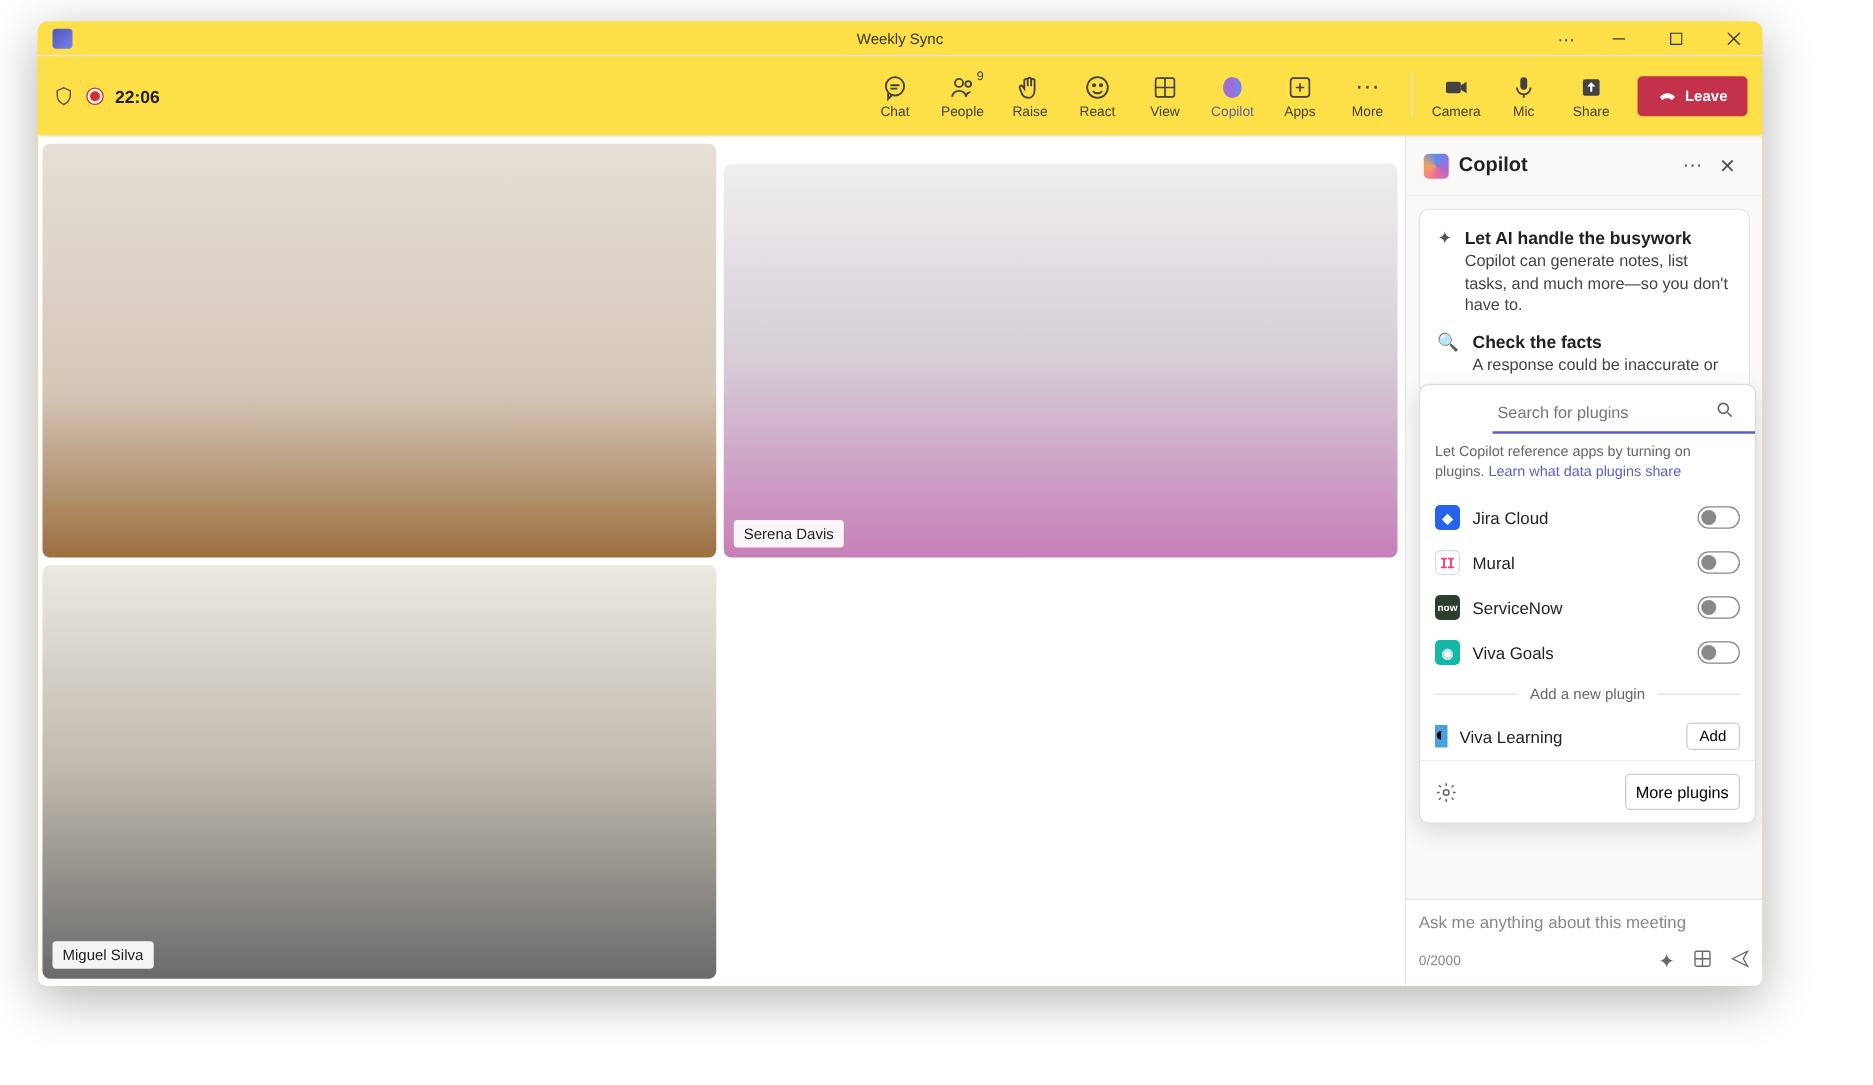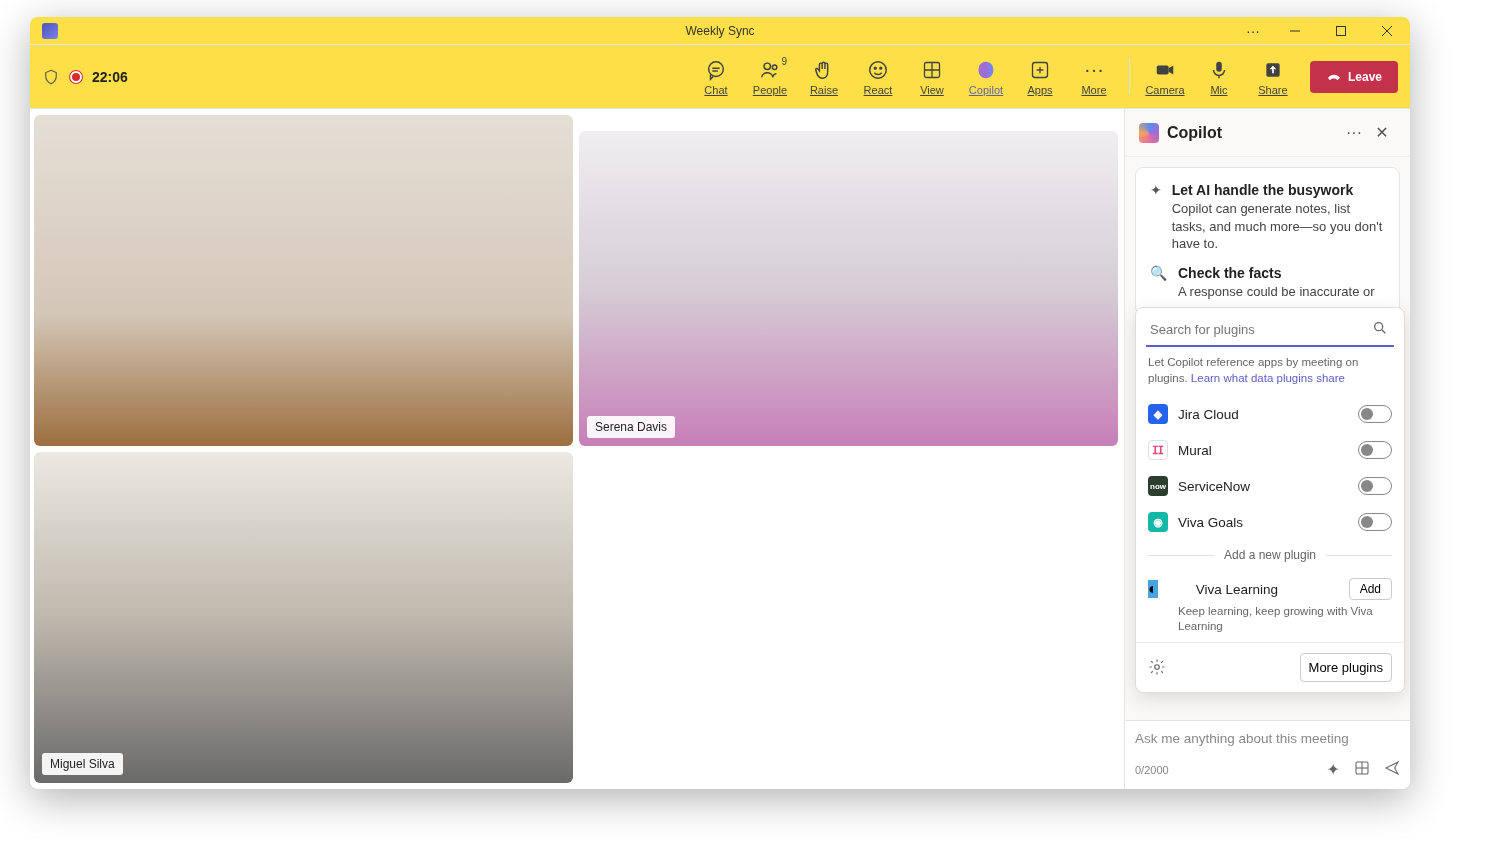--- a/index.html
+++ b/index.html
@@ -13,21 +13,21 @@
   .titlebar .more-dots { position: absolute; right: 150px; font-size: 14px; color: #333; cursor: pointer; }
   .toolbar { height: 64px; display: flex; align-items: center; padding: 0 12px; border-bottom: 1px solid #e5e5e5; }
   .toolbar-left { display: flex; align-items: center; gap: 10px; }
   .shield-icon svg { width: 18px; height: 18px; stroke: #555; fill: none; stroke-width: 1.5; }
   .rec-dot { width: 12px; height: 12px; border-radius: 50%; background: #d92c2c; border: 2px solid #fff; box-shadow: 0 0 0 1px #d92c2c; }
   .rec-time { font-size: 14px; font-weight: 600; color: #222; }
   .toolbar-center { margin-left: auto; display: flex; align-items: flex-start; }
   .tool-btn { display: flex; flex-direction: column; align-items: center; justify-content: center; width: 54px; cursor: pointer; color: #424242; position: relative; }
   .tool-btn.active { color: #6264a7; }
   .tool-btn .icon { height: 24px; display: flex; align-items: center; justify-content: center; font-size: 20px; }
-  .tool-btn .label { font-size: 11px; margin-top: 2px; text-decoration: underline; }
+  .tool-btn .label { font-size: 11px; margin-top: 2px; }
   .tool-btn .badge { position: absolute; top: -2px; right: 10px; font-size: 10px; }
   .vsep { width: 1px; height: 36px; background: #e0e0e0; margin: 0 8px; }
   .toolbar-right { display: flex; align-items: center; gap: 4px; }
   .leave-btn { background: #c4314b; color: #fff; border: none; border-radius: 4px; padding: 8px 16px; font-size: 12px; font-weight: 600; display: flex; align-items: center; gap: 6px; cursor: pointer; margin-left: 10px; }
   .content { flex: 1; display: flex; overflow: hidden; }
   .video-grid { flex: 1; display: grid; grid-template-columns: 1fr 1fr; grid-template-rows: 1fr 1fr; gap: 6px; padding: 6px 6px 6px 4px; background: #fff; }
   .video-tile { position: relative; background: #888; border-radius: 6px; overflow: hidden; }
   .video-tile .name-tag { position: absolute; left: 8px; bottom: 8px; background: rgba(255,255,255,0.92); color: #222; font-size: 12px; padding: 4px 8px; border-radius: 3px; }
   .tile1 { background: linear-gradient(180deg,#e6dfd6 0%, #d4c7b8 60%, #9c6f3f 100%); }
   .tile2 { background: linear-gradient(180deg,#cdd3d6 0%, #8a8f94 60%, #2a2d3a 100%); }
@@ -40,34 +40,34 @@
   .panel-header .spacer { flex: 1; }
   .panel-header .hbtn { width: 28px; height: 28px; display: flex; align-items: center; justify-content: center; color: #555; cursor: pointer; font-size: 16px; }
   .panel-body { flex: 1; overflow: hidden; position: relative; padding: 10px; }
   .info-card { background: #fff; border: 1px solid #e5e5e5; border-radius: 8px; padding: 14px; }
   .info-item { display: flex; gap: 10px; margin-bottom: 12px; }
   .info-item .ii-icon { width: 18px; color: #555; font-size: 14px; }
   .info-item .ii-title { font-weight: 700; font-size: 14px; color: #222; }
   .info-item .ii-desc { font-size: 13px; color: #444; margin-top: 2px; line-height: 1.35; }
   .plugin-card { position: absolute; left: 10px; right: 5px; top: 150px; background: #fff; border: 1px solid #ddd; border-radius: 8px; box-shadow: 0 6px 20px rgba(0,0,0,0.12); display: flex; flex-direction: column; overflow: hidden; }
   .search-row { position: relative; margin: 6px 10px 2px 10px; }
-  .search-row input { width: 100%; border: none; border-bottom: 2px solid #5b5fc7; padding: 8px 28px 8px 4px; font-size: 13px; outline: none; background: transparent; }
+  .search-row input { width: 100%; border: none; border-bottom: 2px solid #5b5fc7; padding: 8px 28px 8px 4px; font-size: 13px; outline: none; background: transparent; margin-left: 48px; }
   .search-row .sicon { position: absolute; right: 6px; top: 6px; color: #666; }
   .hint { font-size: 11.5px; color: #666; padding: 6px 12px 10px 12px; line-height: 1.35; }
   .hint a { color: #5b5fc7; text-decoration: none; }
   .plugin-row { display: flex; align-items: center; padding: 8px 12px; gap: 10px; }
   .plugin-row .picon { width: 20px; height: 20px; border-radius: 4px; display: flex; align-items: center; justify-content: center; font-size: 11px; color: #fff; font-weight: 700; }
   .plugin-row .pname { font-size: 13.5px; color: #222; flex: 1; }
   .toggle { width: 34px; height: 18px; border-radius: 10px; background: #fff; border: 1.5px solid #888; position: relative; cursor: pointer; }
   .toggle::after { content: ''; position: absolute; width: 12px; height: 12px; border-radius: 50%; background: #888; left: 2px; top: 1.5px; }
   .divider-label { display: flex; align-items: center; gap: 10px; padding: 8px 12px; font-size: 12px; color: #666; }
   .divider-label::before, .divider-label::after { content: ''; flex: 1; height: 1px; background: #e0e0e0; }
   .suggest-row { padding: 8px 12px; }
   .suggest-head { display: flex; align-items: center; gap: 10px; }
-  .suggest-head .pname { font-size: 13.5px; color: #222; flex: 1; margin-left: 28px; }
+  .suggest-head .pname { font-size: 13.5px; color: #222; flex: 1; }
   .add-btn { border: 1px solid #ccc; background: #fff; border-radius: 4px; padding: 3px 10px; font-size: 12px; cursor: pointer; }
   .suggest-desc { font-size: 11.5px; color: #666; margin: 4px 0 0 30px; line-height: 1.3; }
   .plugin-footer { border-top: 1px solid #eee; padding: 10px 12px; display: flex; align-items: center; justify-content: space-between; }
   .gear { color: #666; cursor: pointer; }
   .more-plugins-btn { border: 1px solid #ccc; background: #fff; border-radius: 4px; padding: 6px 8px; font-size: 13px; cursor: pointer; }
   .compose { border-top: 1px solid #e5e5e5; padding: 10px; background: #fff; }
   .compose .placeholder { font-size: 13.5px; color: #888; margin-bottom: 14px; }
   .compose-footer { display: flex; align-items: center; justify-content: space-between; }
   .char { font-size: 11px; color: #888; }
   .compose-icons { display: flex; gap: 14px; color: #666; }
@@ -272,21 +272,21 @@
           <div class="search-row">
             <input type="text" placeholder="Search for plugins" style="">
             <span class="sicon">
                 <svg width="16" height="16" viewBox="0 0 24 24" fill="none" stroke="currentColor" stroke-width="2">
                   <circle cx="10" cy="10" r="6"></circle>
                   <line x1="15" y1="15" x2="20" y2="20"></line>
                 </svg>
               </span>
           </div>
           <div class="hint">
-            <span>Let Copilot reference apps by meeting on plugins.  </span><a href="#">Learn what data plugins share</a>
+            <span>Let Copilot reference apps by turning on plugins.  </span><a href="#">Learn what data plugins share</a>
           </div>
 
           <div class="plugin-row">
             <div class="picon" style="background:#2563eb">◆</div>
             <div class="pname">Jira Cloud</div>
             <div class="toggle"></div>
           </div>
           <div class="plugin-row">
             <div class="picon" style="background:#fff;border:1px solid #ddd;color:#e8467c">ⵊⵊ</div>
             <div class="pname">Mural</div>
@@ -304,21 +304,20 @@
           </div>
 
           <div class="divider-label">Add a new plugin</div>
 
           <div class="suggest-row">
             <div class="suggest-head">
               <div class="picon" style="background:#4aa3df">◐</div>
               <div class="pname">Viva Learning</div>
               <button class="add-btn">Add</button>
             </div>
-            <div class="suggest-desc">Keep learning, keep growing with Viva Learning</div>
           </div>
 
           <div class="plugin-footer">
             <span class="gear">
                 <svg width="18" height="18" viewBox="0 0 24 24" fill="none" stroke="currentColor" stroke-width="1.6">
                   <circle cx="12" cy="12" r="3"></circle>
                   <path d="M12 2v3M12 19v3M4.2 4.2l2.1 2.1M17.7 17.7l2.1 2.1M2 12h3M19 12h3M4.2 19.8l2.1-2.1M17.7 6.3l2.1-2.1"></path>
                 </svg>
               </span>
             <button class="more-plugins-btn">More plugins</button>

